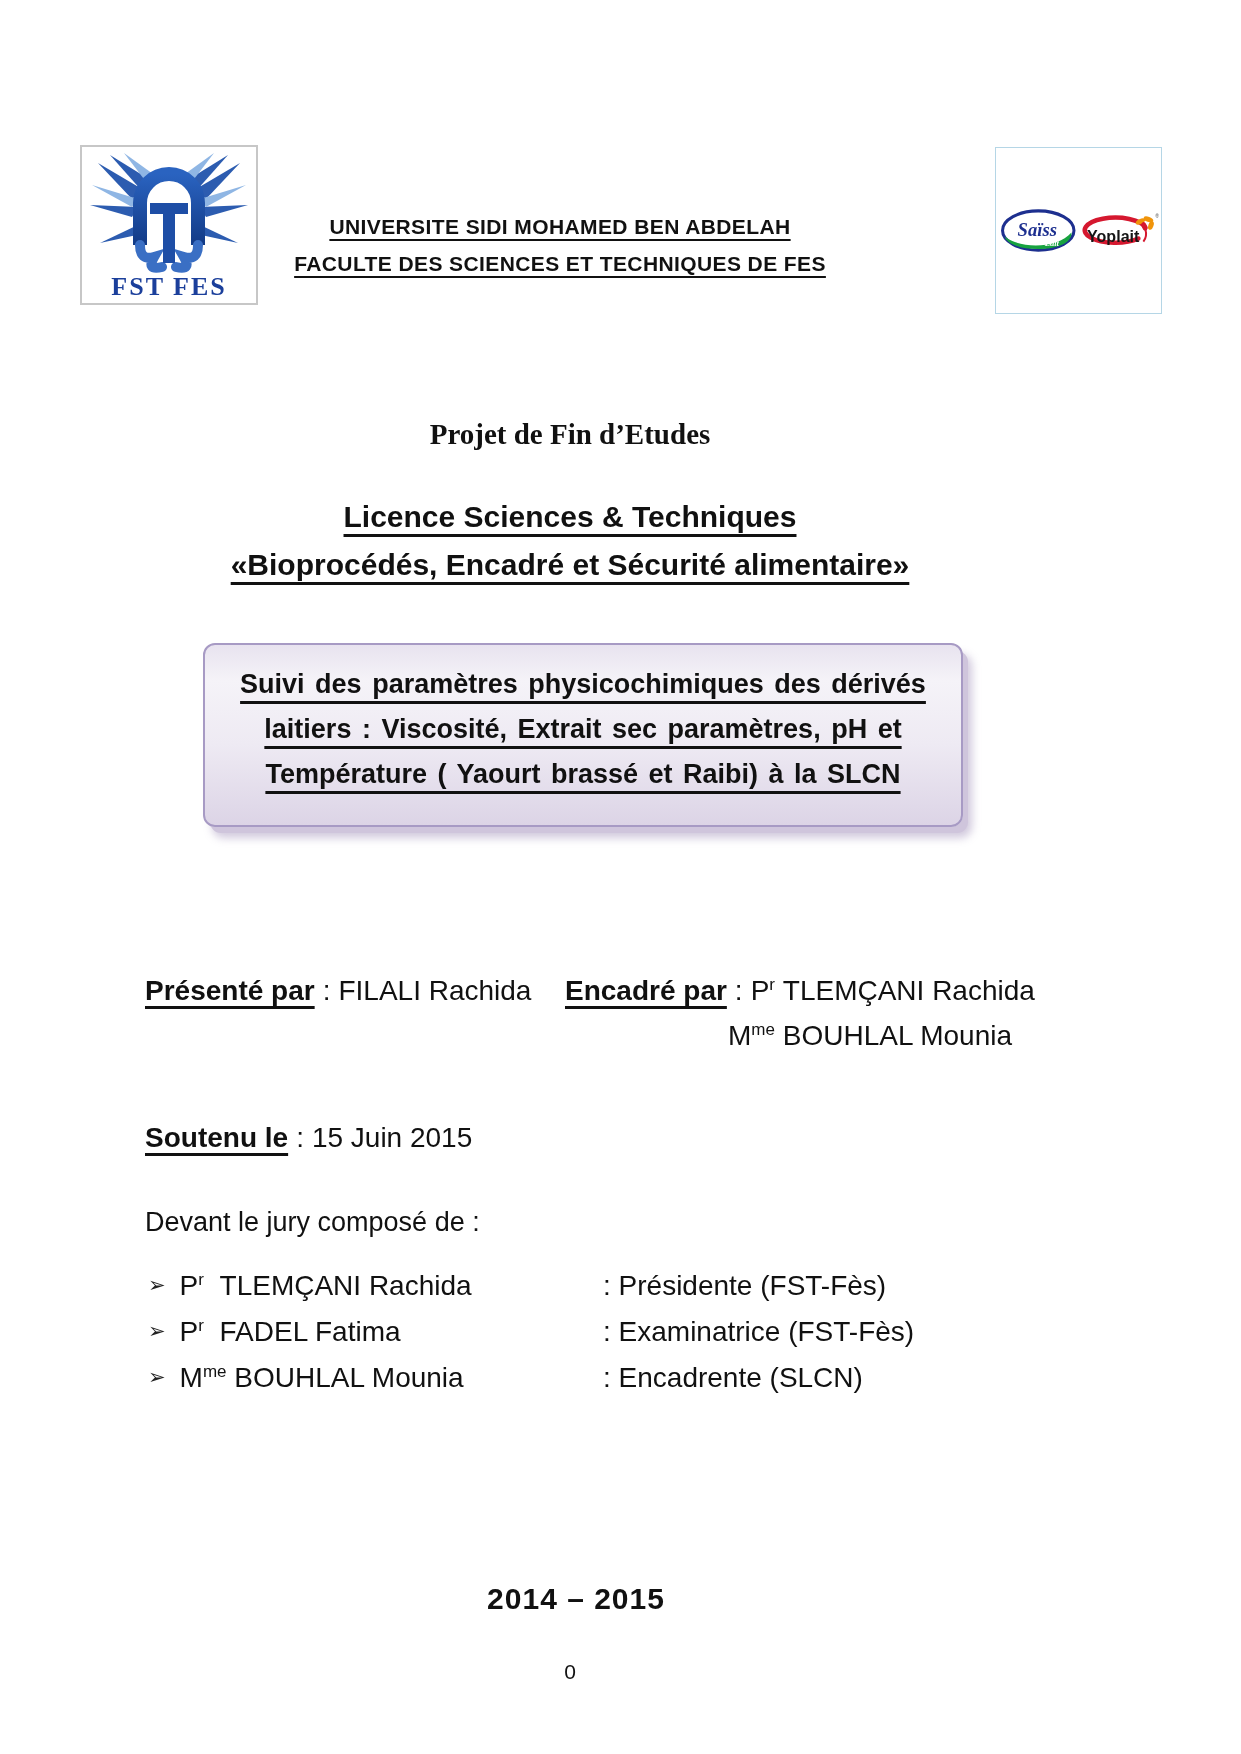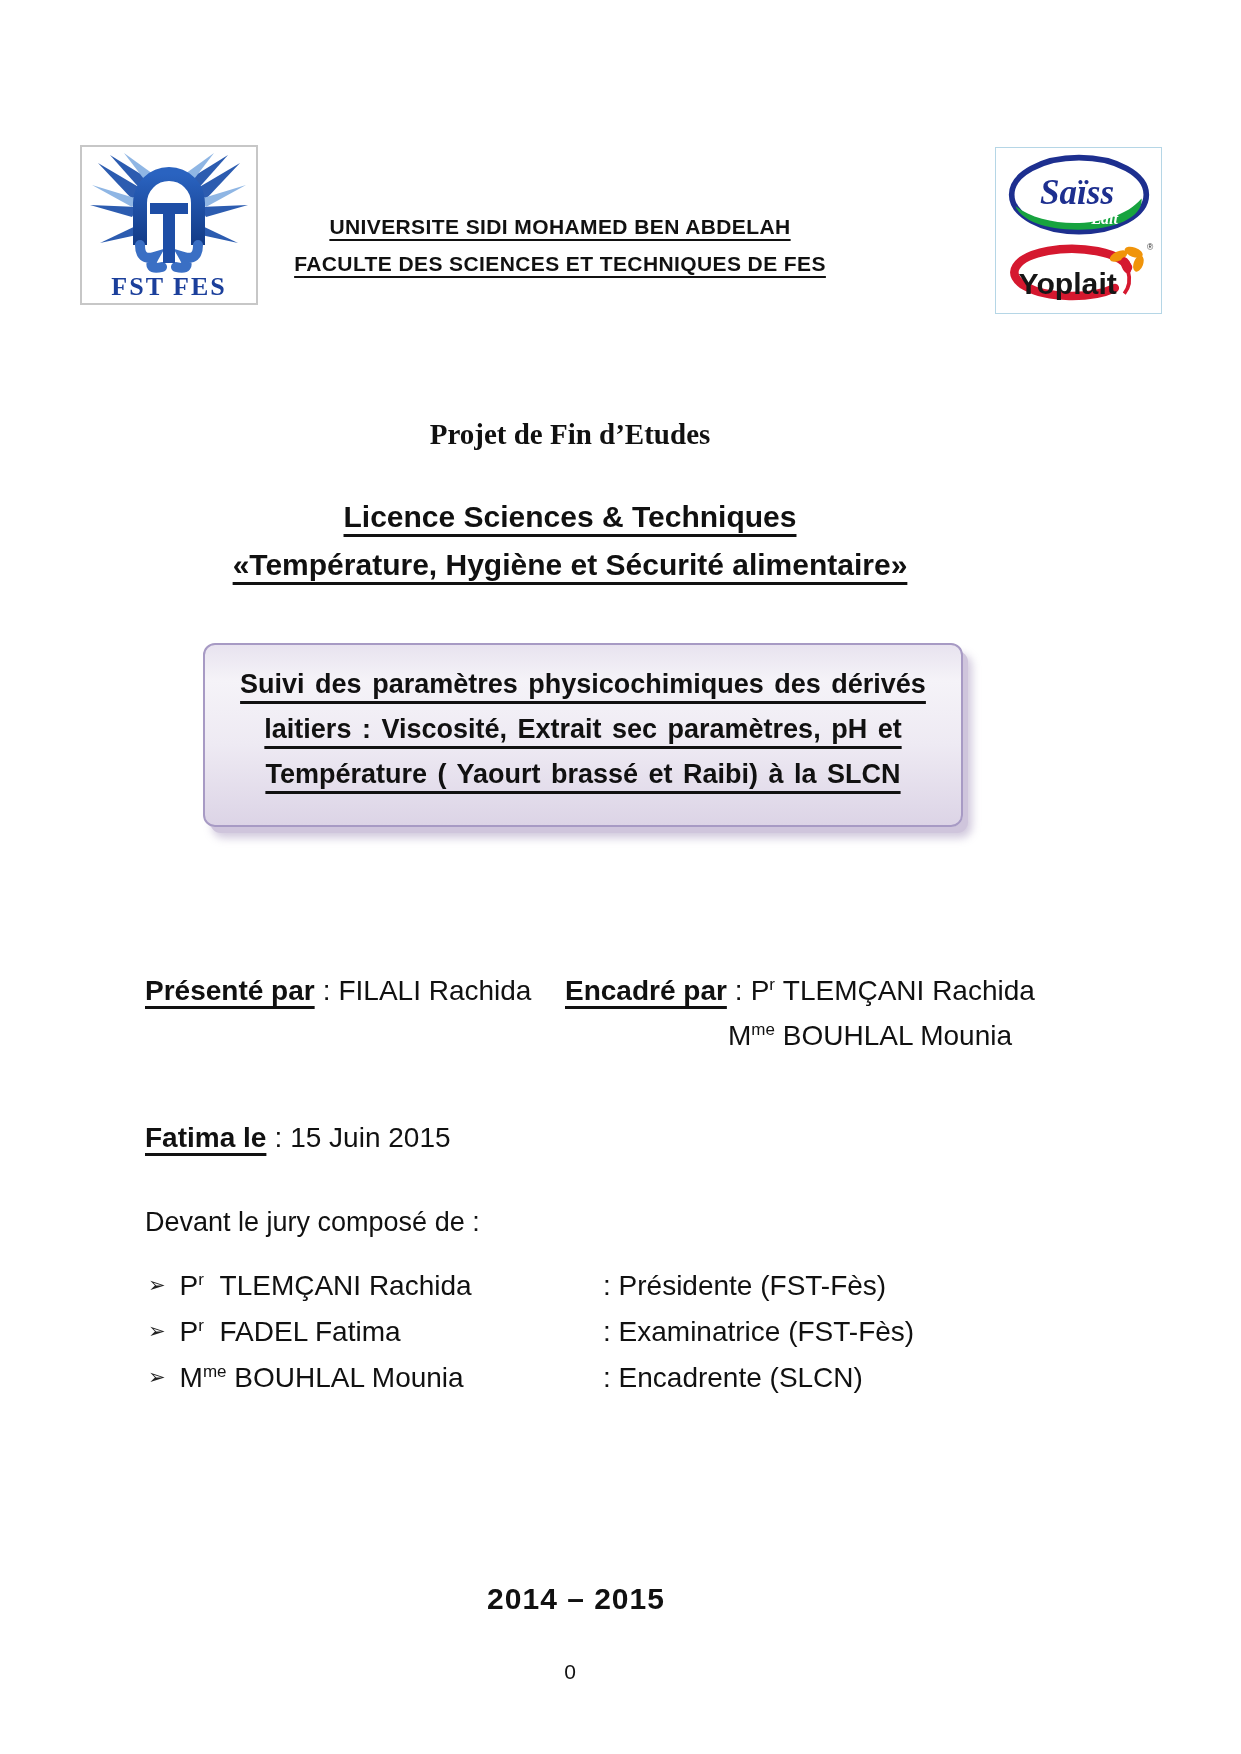--- a/index.html
+++ b/index.html
@@ -18,21 +18,21 @@
   .fst-logo { position:absolute; left:80px; top:145px; width:178px; height:160px; }
   .header-text {
     position:absolute; left:240px; top:208px; width:640px;
     text-align:center; font-weight:700; font-size:21px; line-height:37px;
     letter-spacing:.4px;
   }
   .header-text .u { text-underline-offset:5px; text-decoration-thickness:2px; }
   .saiss-box {
     position:absolute; left:995px; top:147px; width:167px; height:167px;
     border:1px solid #b5d6e6; background:#fff;
-    display:flex; flex-direction:column; align-items:center; justify-content:space-around;
+    display:flex; flex-direction:row; align-items:center; justify-content:space-around;
     padding:4px 2px;
   }
 
   .u { text-decoration:underline; }
 
   
   .projet {
     top:418px;
     font-family:"Liberation Serif", serif;
     font-weight:700; font-size:29px;
@@ -141,40 +141,40 @@
         <ellipse cx="143" cy="26" rx="9" ry="5" fill="#f0940a" transform="rotate(110 143 26)"></ellipse>
         <path d="M132,34 Q136,48 128,58" fill="none" stroke="#d5182f" stroke-width="4"></path>
       </g>
       <text x="152" y="12" font-family="Liberation Sans, sans-serif" font-size="9" fill="#333">®</text>
       <text x="68" y="58" text-anchor="middle" font-family="Liberation Sans, sans-serif" font-weight="bold" font-size="32" fill="#161616">Yoplait</text>
     </svg>
   </div>
 
   <div class="center-col projet">Projet de Fin d’Etudes</div>
   <div class="center-col licence"><span class="u">Licence Sciences &amp; Techniques</span></div>
-  <div class="center-col biopro"><span class="u">«Température, Hygiène et Sécurité alimentaire»</span></div>
+  <div class="center-col biopro"><span class="u">«Bioprocédés, Encadré et Sécurité alimentaire»</span></div>
 
   <div class="subject-box">
     <div class="line">Suivi des paramètres physicochimiques des dérivés</div>
     <div class="line">laitiers : Viscosité, Extrait sec paramètres, pH et</div>
     <div class="line">Température ( Yaourt brassé et Raibi) à la SLCN</div>
   </div>
 
   <div class="body-line presente">
     <span class="lbl">Présenté par</span><span class="sep">:</span><span>FILALI Rachida</span>
   </div>
   <div class="body-line encadre">
     <span class="lbl">Encadré par</span><span class="sep">:</span><span>P</span><sup>r</sup>&nbsp;<span>TLEMÇANI Rachida</span>
   </div>
   <div class="body-line encadre2">
     <span>M</span><sup>me</sup>&nbsp;<span>BOUHLAL  Mounia</span>
   </div>
 
   <div class="body-line soutenu">
-    <span class="lbl">Fatima le</span><span class="sep">:</span><span>15 Juin 2015</span>
+    <span class="lbl">Soutenu le</span><span class="sep">:</span><span>15 Juin 2015</span>
   </div>
 
   <div class="body-line jury-intro">Devant le jury composé de :</div>
 
   <div class="jury-row jury-0">
     <span class="bullet">➢</span><span>P</span><sup>r</sup>&nbsp;&nbsp;<span>TLEMÇANI Rachida</span>
     <span class="role">: Présidente (FST-Fès)</span>
   </div>
   <div class="jury-row jury-1">
     <span class="bullet">➢</span><span>P</span><sup>r</sup>&nbsp;&nbsp;<span>FADEL Fatima</span>

